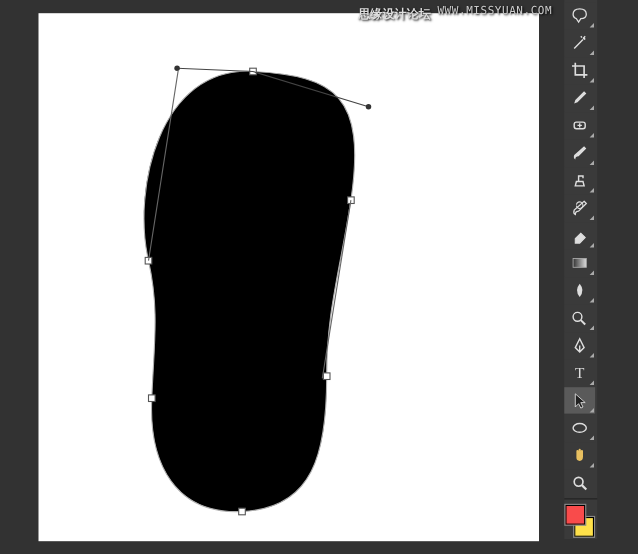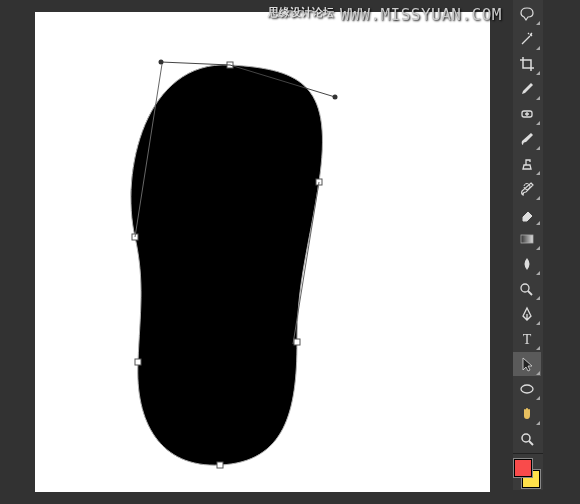--- a/index.html
+++ b/index.html
@@ -103,21 +103,21 @@
       align-items: flex-start;
       text-shadow: 1px 1px 2px #000;
     }
     .watermark .cn {
       font-weight: bold;
     }
     .watermark .url {
       font-family: monospace;
       letter-spacing: 0.5px;
       color: #ccc;
-      font-size: 16px;
+      font-size: 10px;
     }
   </style>
 </head>
 <body>
 
 <div class="canvas-area">
   <svg class="canvas-svg" viewBox="0 0 455 480">
 
     <path d="M 100 225
              C 85 160, 110 48, 195 53

